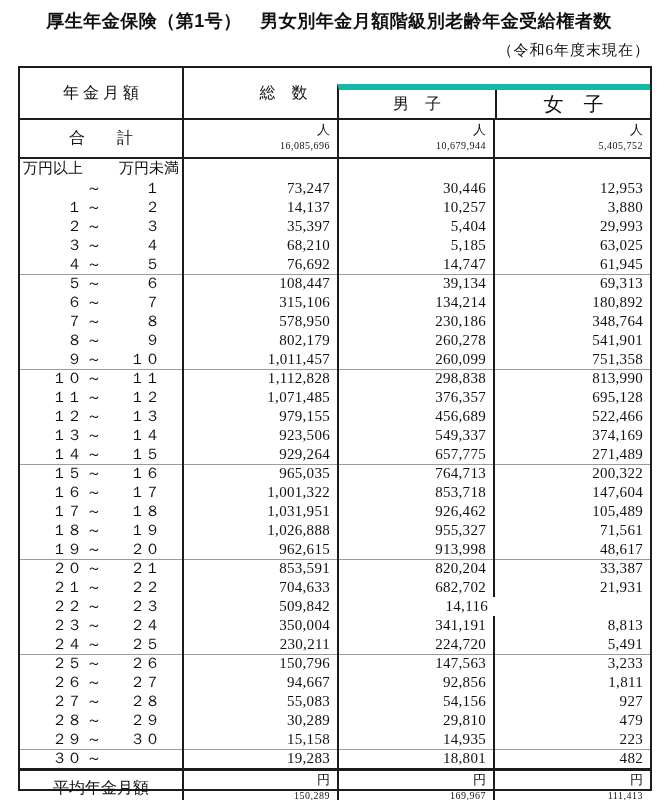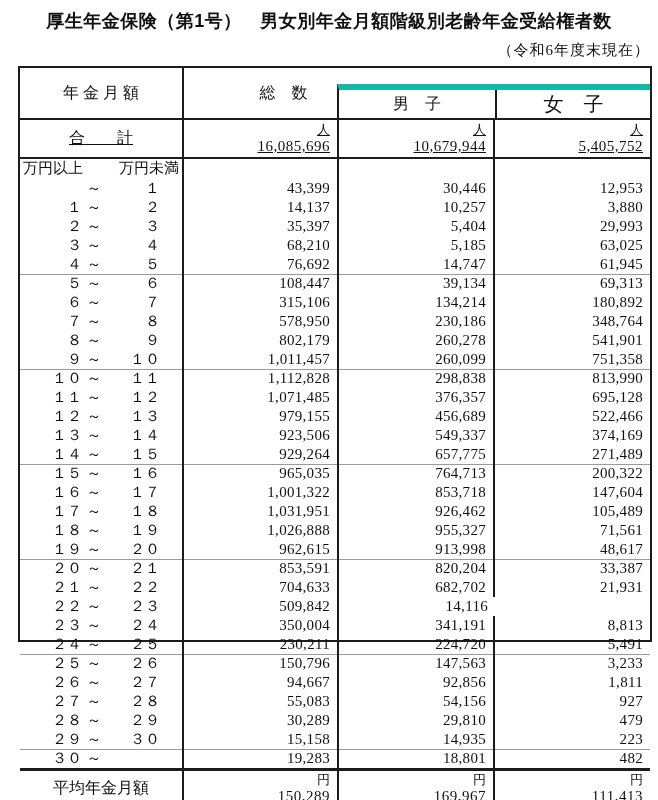--- a/index.html
+++ b/index.html
@@ -17,21 +17,21 @@
     font-family: "Liberation Sans", "DejaVu Sans", sans-serif;
     font-weight: bold; font-size: 18px; letter-spacing: 0.5px;
   }
   .subtitle {
     position: absolute; top: 41px; right: 8px;
     font-size: 15px; letter-spacing: 1px;
   }
 
   .tbl {
     position: absolute; left: 18px; top: 66px;
-    width: 634px; height: 576px;
+    width: 634px; height: 725px;
     border: 2px solid #1c1c1c;
     display: flex; flex-direction: column;
     background: #fff;
   }
 
   
   .row-grid { display: grid; grid-template-columns: 164px 155px 156px 1fr; }
   .cell { border-right: 2px solid #1c1c1c; min-width: 0; }
   .cell.last { border-right: none; }
 
@@ -50,28 +50,28 @@
     position: absolute; left: 317px; right: 0; top: 16px; bottom: 0;
     border-top: 6px solid #14b8a6; border-left: 2px solid #1c1c1c;
     display: flex;
   }
   .hdr-male { flex: 0 0 158px; border-right: 2px solid #1c1c1c;
     display: flex; align-items: center; justify-content: center; font-size: 16px; }
   .hdr-female { flex: 1 1 auto;
     display: flex; align-items: center; justify-content: center; font-size: 20px; border-radius: 9px; }
 
   
-  .total-row { flex: 0 0 39px; border-bottom: 2px solid #1c1c1c; text-decoration: underline; }
+  .total-row { flex: 0 0 39px; border-bottom: 2px solid #1c1c1c; }
   .lbl-cell { display: flex; align-items: center; justify-content: center; font-size: 16px; }
   .vcell {
     display: flex; flex-direction: column; align-items: flex-end; justify-content: center;
     padding-right: 7px;
   }
   .unit { font-size: 13px; line-height: 15px; }
-  .bignum { font-size: 15px; line-height: 18px; letter-spacing: 0.5px; }
+  .bignum { font-size: 10px; line-height: 18px; letter-spacing: 0.5px; }
 
   
   .data-block { flex: 1 1 auto; display: flex; flex-direction: column; }
   .range-hdr { flex: 0 0 20px; }
   .range-hdr .rh {
     display: flex; justify-content: space-between;
     padding: 0 3px; font-size: 15px; line-height: 19px;
   }
   .data-row { flex: 1 1 auto; }
   .data-row.sep { box-shadow: inset 0 1px 0 #9b9b9b; }
@@ -134,21 +134,21 @@
         <div class="cell"></div>
         <div class="cell last"></div>
       </div>
 
   <div class="row-grid data-row">
     <div class="cell range-cell">
       <span class="r-lower"></span>
       <span class="r-tilde">～</span>
       <span class="r-upper">１</span>
     </div>
-    <div class="cell num-cell">43,399</div>
+    <div class="cell num-cell">73,247</div>
     <div class="cell num-cell">30,446</div>
     <div class="cell num-cell last">12,953</div>
   </div>
 
   <div class="row-grid data-row">
     <div class="cell range-cell">
       <span class="r-lower">１</span>
       <span class="r-tilde">～</span>
       <span class="r-upper">２</span>
     </div>

